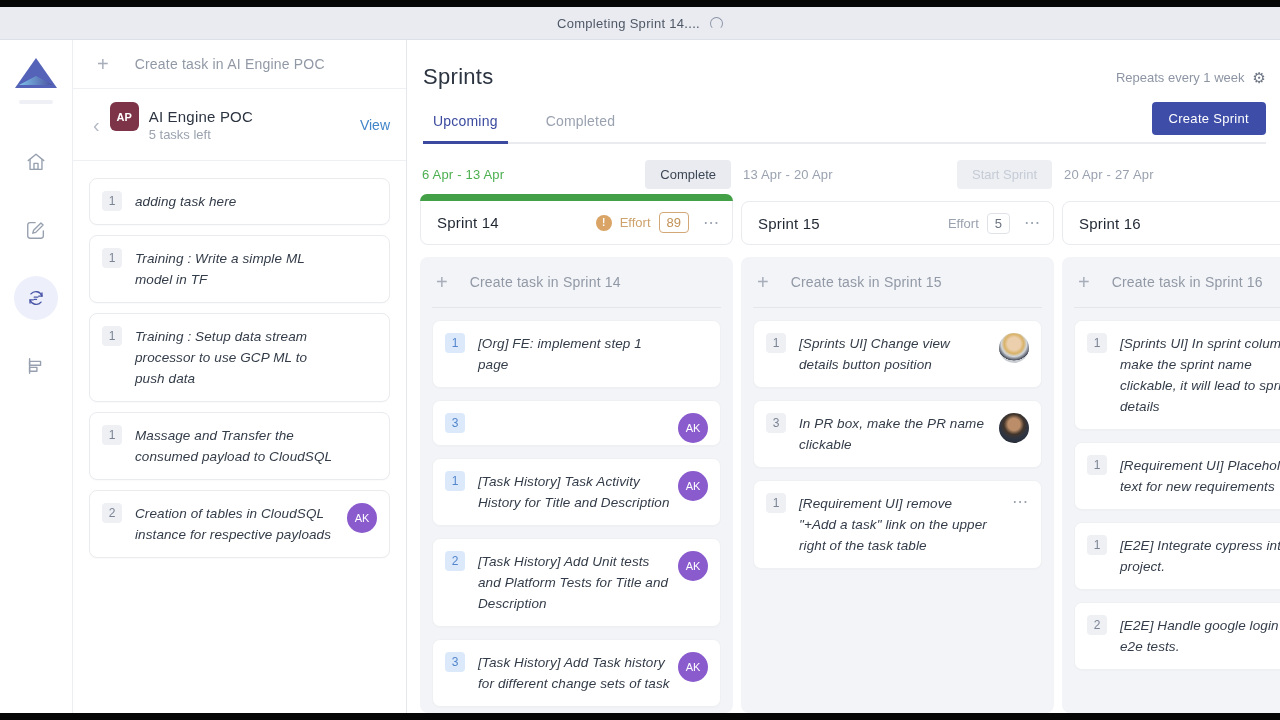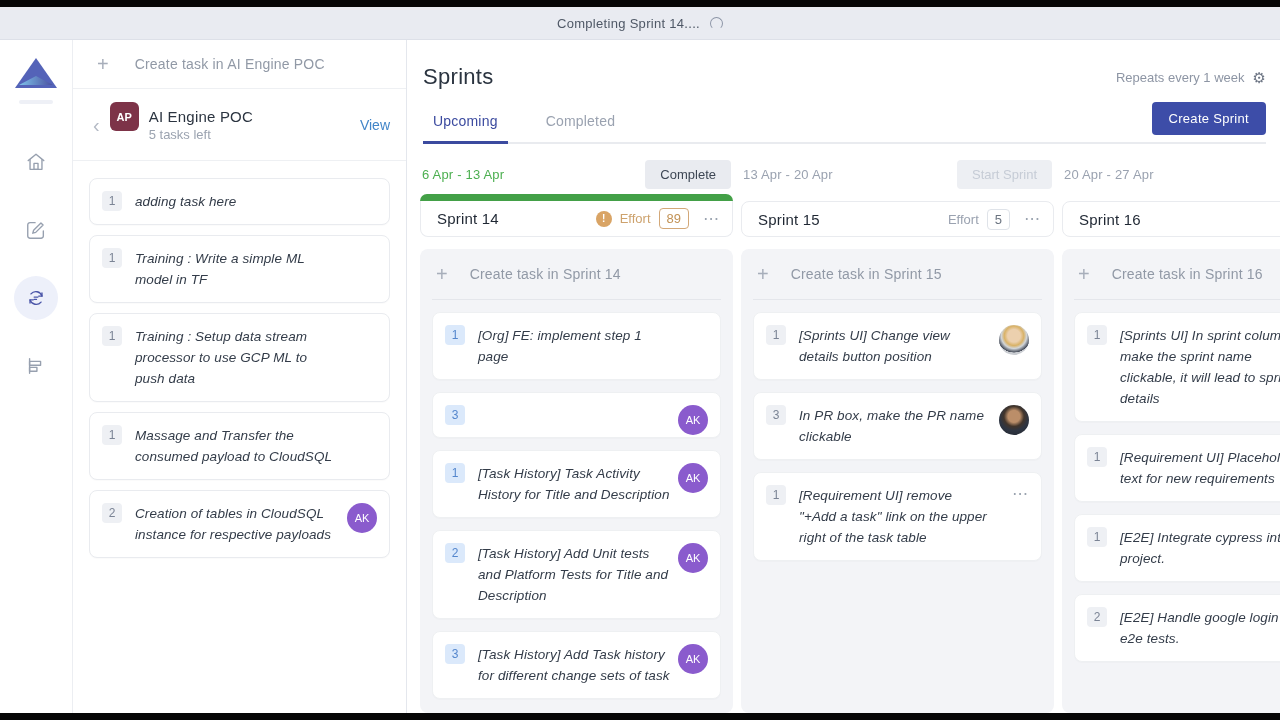--- a/index.html
+++ b/index.html
@@ -77,21 +77,21 @@
                  padding:9px 17px; cursor:pointer; letter-spacing:.3px; margin-bottom:6px; }
   .board { flex:1; display:flex; gap:8px; padding:10px 0 0 13px; overflow:hidden; }
   .col { width:313px; flex-shrink:0; display:flex; flex-direction:column; }
   .col-top { height:40px; display:flex; align-items:center; justify-content:space-between; padding:0 2px; }
   .col-dates { font-size:13px; color:#9aa2b0; letter-spacing:.2px; }
   .col-dates.green { color:#4caf50; }
   .btn-ghost { background:#e9ebf0; color:#3d4654; font-size:13px; border:none; border-radius:4px; padding:7px 15px; cursor:pointer; }
   .btn-ghost.disabled { background:#edeff3; color:#c6ccd6; cursor:default; }
   .bar-slot { height:7px; border-radius:8px 8px 0 0; }
   .bar-slot.green { background:#43a047; }
-  .sprint-card { background:#fff; border:1px solid #e9ebef; border-top:none; border-radius:0 0 8px 8px; height:36px;
+  .sprint-card { background:#fff; border:1px solid #e9ebef; border-top:none; border-radius:0 0 8px 8px; height:44px;
                  display:flex; align-items:center; padding:0 12px 0 16px; }
   .col:not(.first) .sprint-card { border-radius:8px; border-top:1px solid #e9ebef; }
   .sprint-name { font-size:15px; color:#1f2733; font-weight:500; letter-spacing:.2px; flex:1; }
   .effort-wrap { display:flex; align-items:center; gap:8px; }
   .warn-icon { width:16px; height:16px; border-radius:50%; background:#d9a465; color:#fff; font-size:10px; font-weight:bold;
                display:flex; align-items:center; justify-content:center; }
   .warn-icon::before { content:"!"; }
   .effort-label { font-size:13px; color:#9aa2b0; }
   .effort-label.amber { color:#cda26d; }
   .effort-box { border:1px solid #dfe3e9; border-radius:4px; padding:2px 7px; font-size:13px; color:#6b7480; cursor:pointer; }

